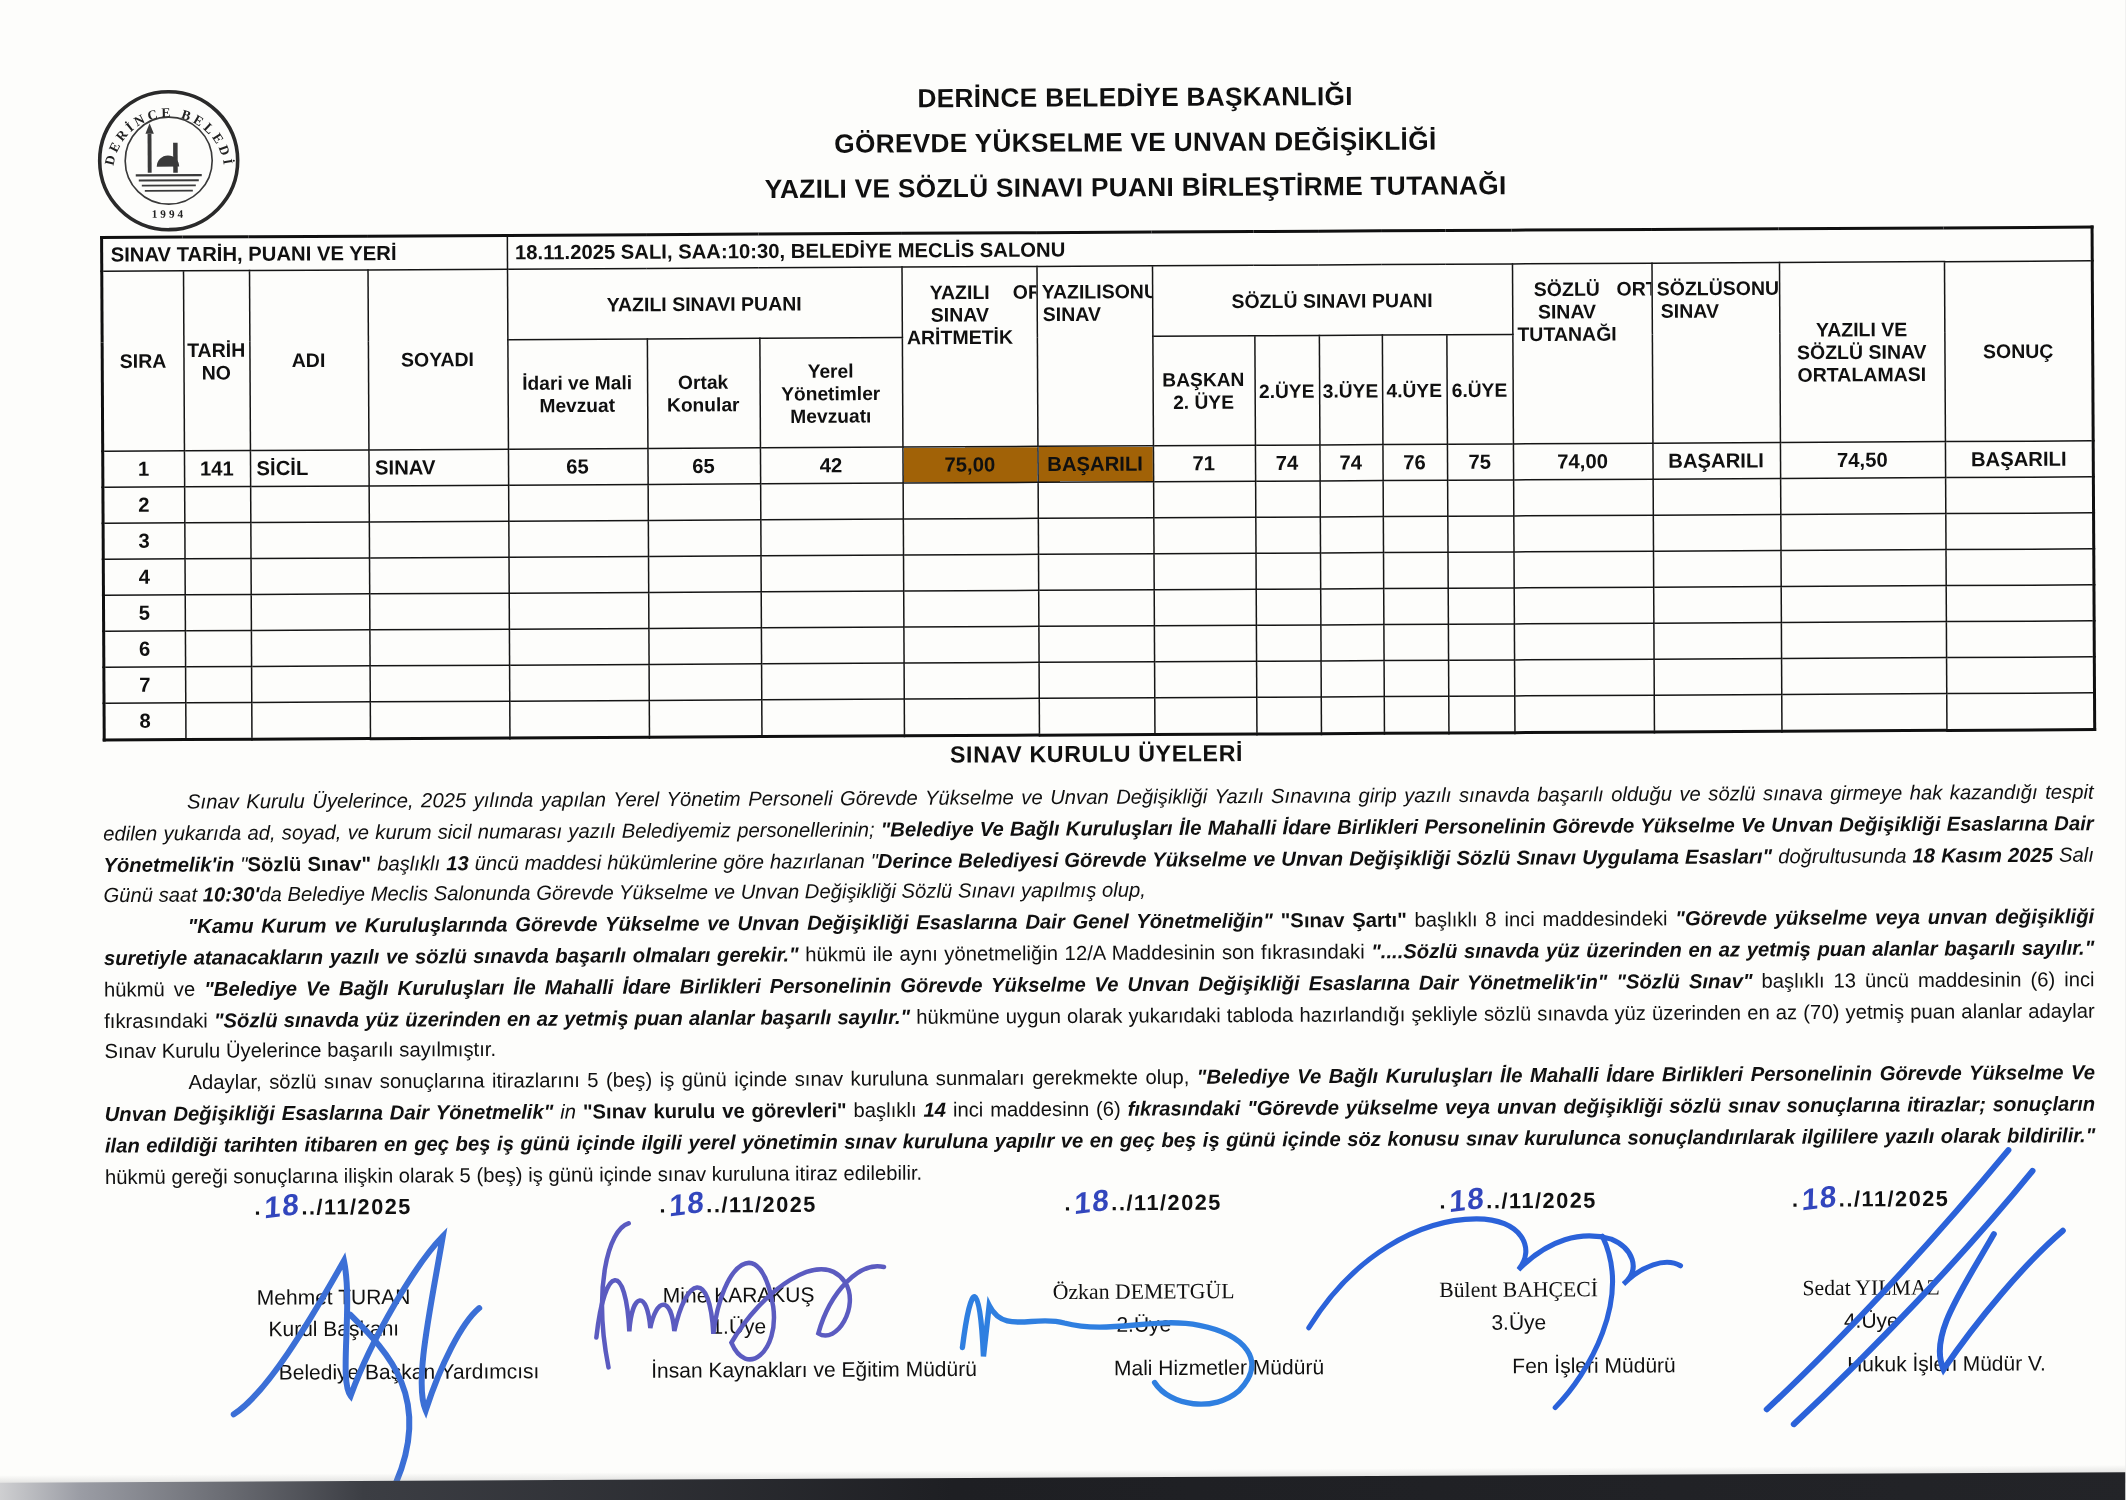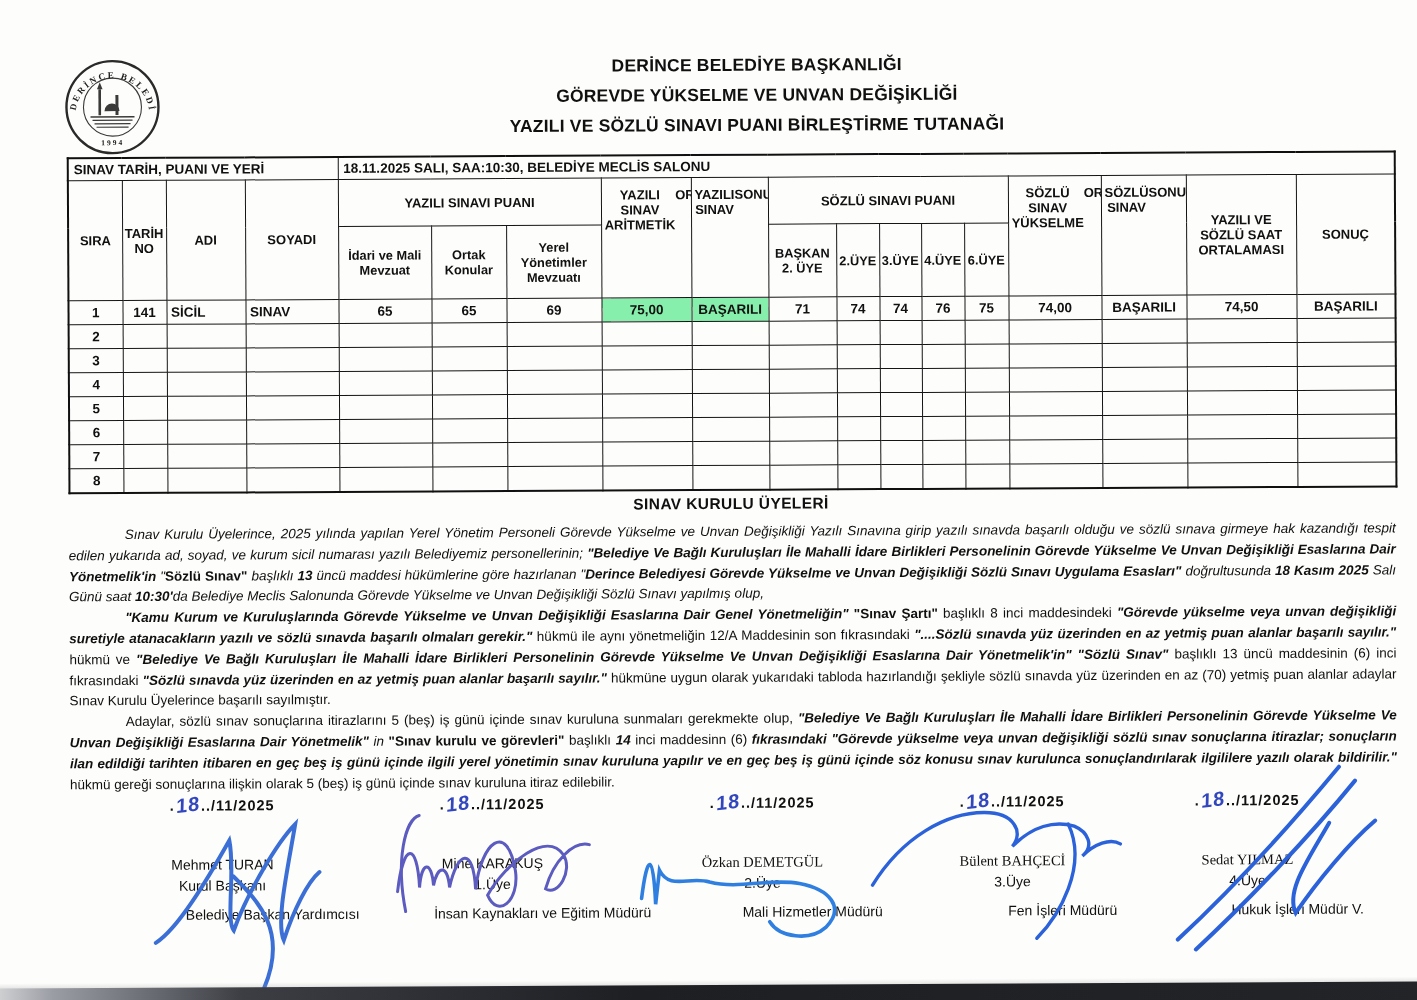--- a/index.html
+++ b/index.html
@@ -20,21 +20,21 @@
   table.score th, table.score td{border:1.7px solid #151515;padding:0 1px;text-align:center;
         vertical-align:middle;font-weight:bold;overflow:hidden;}
   tr.info td{height:21px;font-size:13.5px;text-align:left;padding-left:5px;}
   tr.h1 th{font-size:13px;line-height:15px;}
   tr.h1 th.grp{height:46px;}
   tr.h2 th{height:72px;font-size:12.8px;line-height:15px;font-weight:bold;}
   th.split{padding:0;}
   th.split .wrap{display:flex;flex-direction:row;justify-content:space-between;
         height:112px;padding:5px 2px 9px;box-sizing:border-box;}
   tbody td{height:23px;font-size:13.5px;}
-  tbody td.shade{background:#86efac;}
+  tbody td.shade{background:#a16207;}
   tbody td.lft{text-align:left;padding-left:4px;}
 
   
   .section-heading{position:absolute;left:0;right:0;top:495px;text-align:center;
         font-size:15.5px;font-weight:bold;letter-spacing:.4px;transform:translateX(22px);}
   .paragraphs{position:absolute;left:68px;top:522px;width:1327px;font-size:13.5px;
         line-height:20.8px;text-align:justify;}
   .paragraphs p{margin:0;text-indent:56px;}
   .seg-b{font-weight:bold;}
   .seg-i{font-style:italic;}
@@ -133,31 +133,31 @@
         </th>
         <th rowspan="2" class="split">
           <div class="wrap">
                 <div>YAZILI SINAV</div>
                 <div>SONUCU</div>
               </div>
         </th>
         <th colspan="5" class="grp">SÖZLÜ SINAVI PUANI</th>
         <th rowspan="2" class="split">
           <div class="wrap">
-                <div>SÖZLÜ SINAV YÜKSELME</div>
+                <div>SÖZLÜ SINAV TUTANAĞI</div>
                 <div>ORTALAMA</div>
               </div>
         </th>
         <th rowspan="2" class="split">
           <div class="wrap">
                 <div>SÖZLÜ SINAV</div>
                 <div>SONUCU</div>
               </div>
         </th>
-        <th rowspan="2">YAZILI VE SÖZLÜ SAAT ORTALAMASI</th>
+        <th rowspan="2">YAZILI VE SÖZLÜ SINAV ORTALAMASI</th>
         <th rowspan="2">SONUÇ</th>
       </tr>
       <tr class="h2">
         <th>İdari ve Mali Mevzuat</th>
         <th>Ortak Konular</th>
         <th>Yerel Yönetimler Mevzuatı</th>
         <th>BAŞKAN 2. ÜYE</th>
         <th>2.ÜYE</th>
         <th>3.ÜYE</th>
         <th>4.ÜYE</th>
@@ -165,21 +165,21 @@
       </tr>
       </tbody>
       <tbody id="rows-body">
           <tr>
             <td>1</td>
             <td>141</td>
             <td class="lft">SİCİL</td>
             <td class="lft">SINAV</td>
             <td>65</td>
             <td>65</td>
-            <td>69</td>
+            <td>42</td>
             <td class="shade">75,00</td>
             <td class="shade">BAŞARILI</td>
             <td>71</td>
             <td>74</td>
             <td>74</td>
             <td>76</td>
             <td>75</td>
             <td>74,00</td>
             <td>BAŞARILI</td>
             <td>74,50</td>

